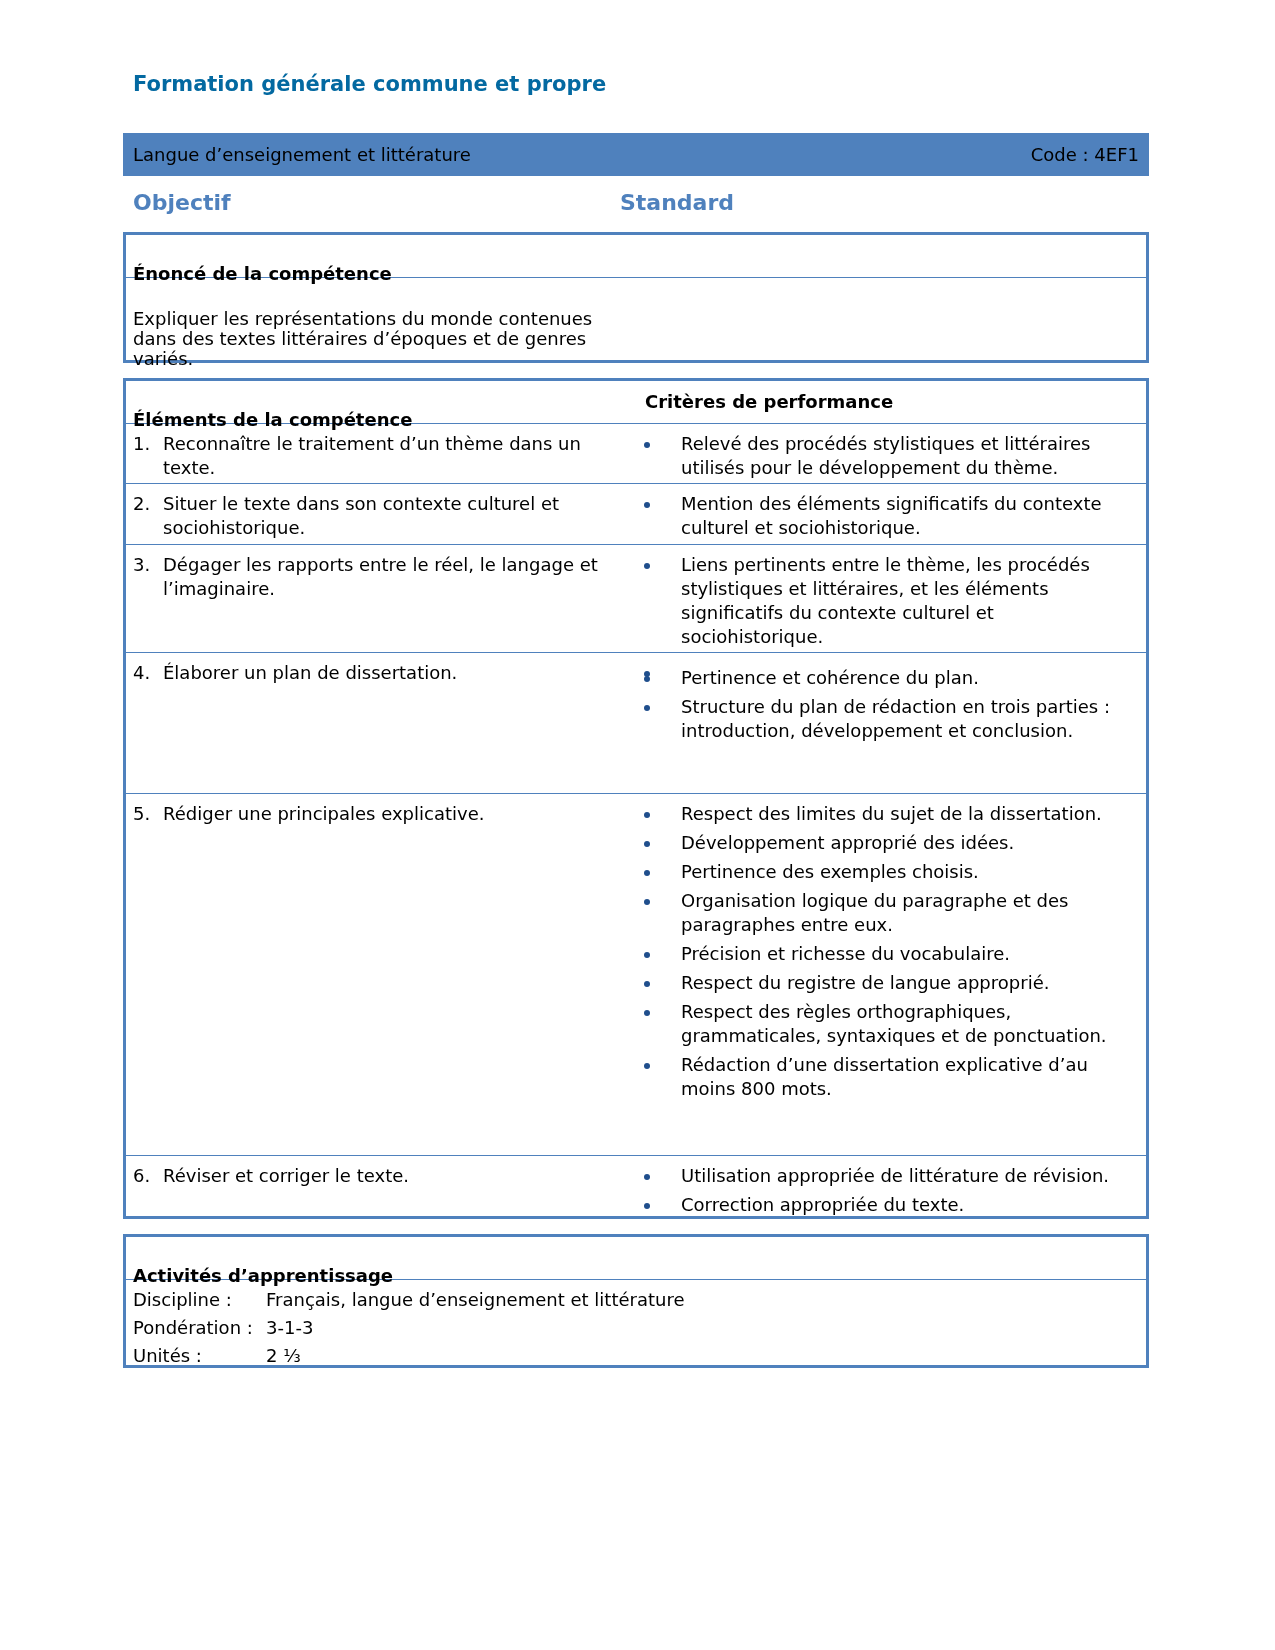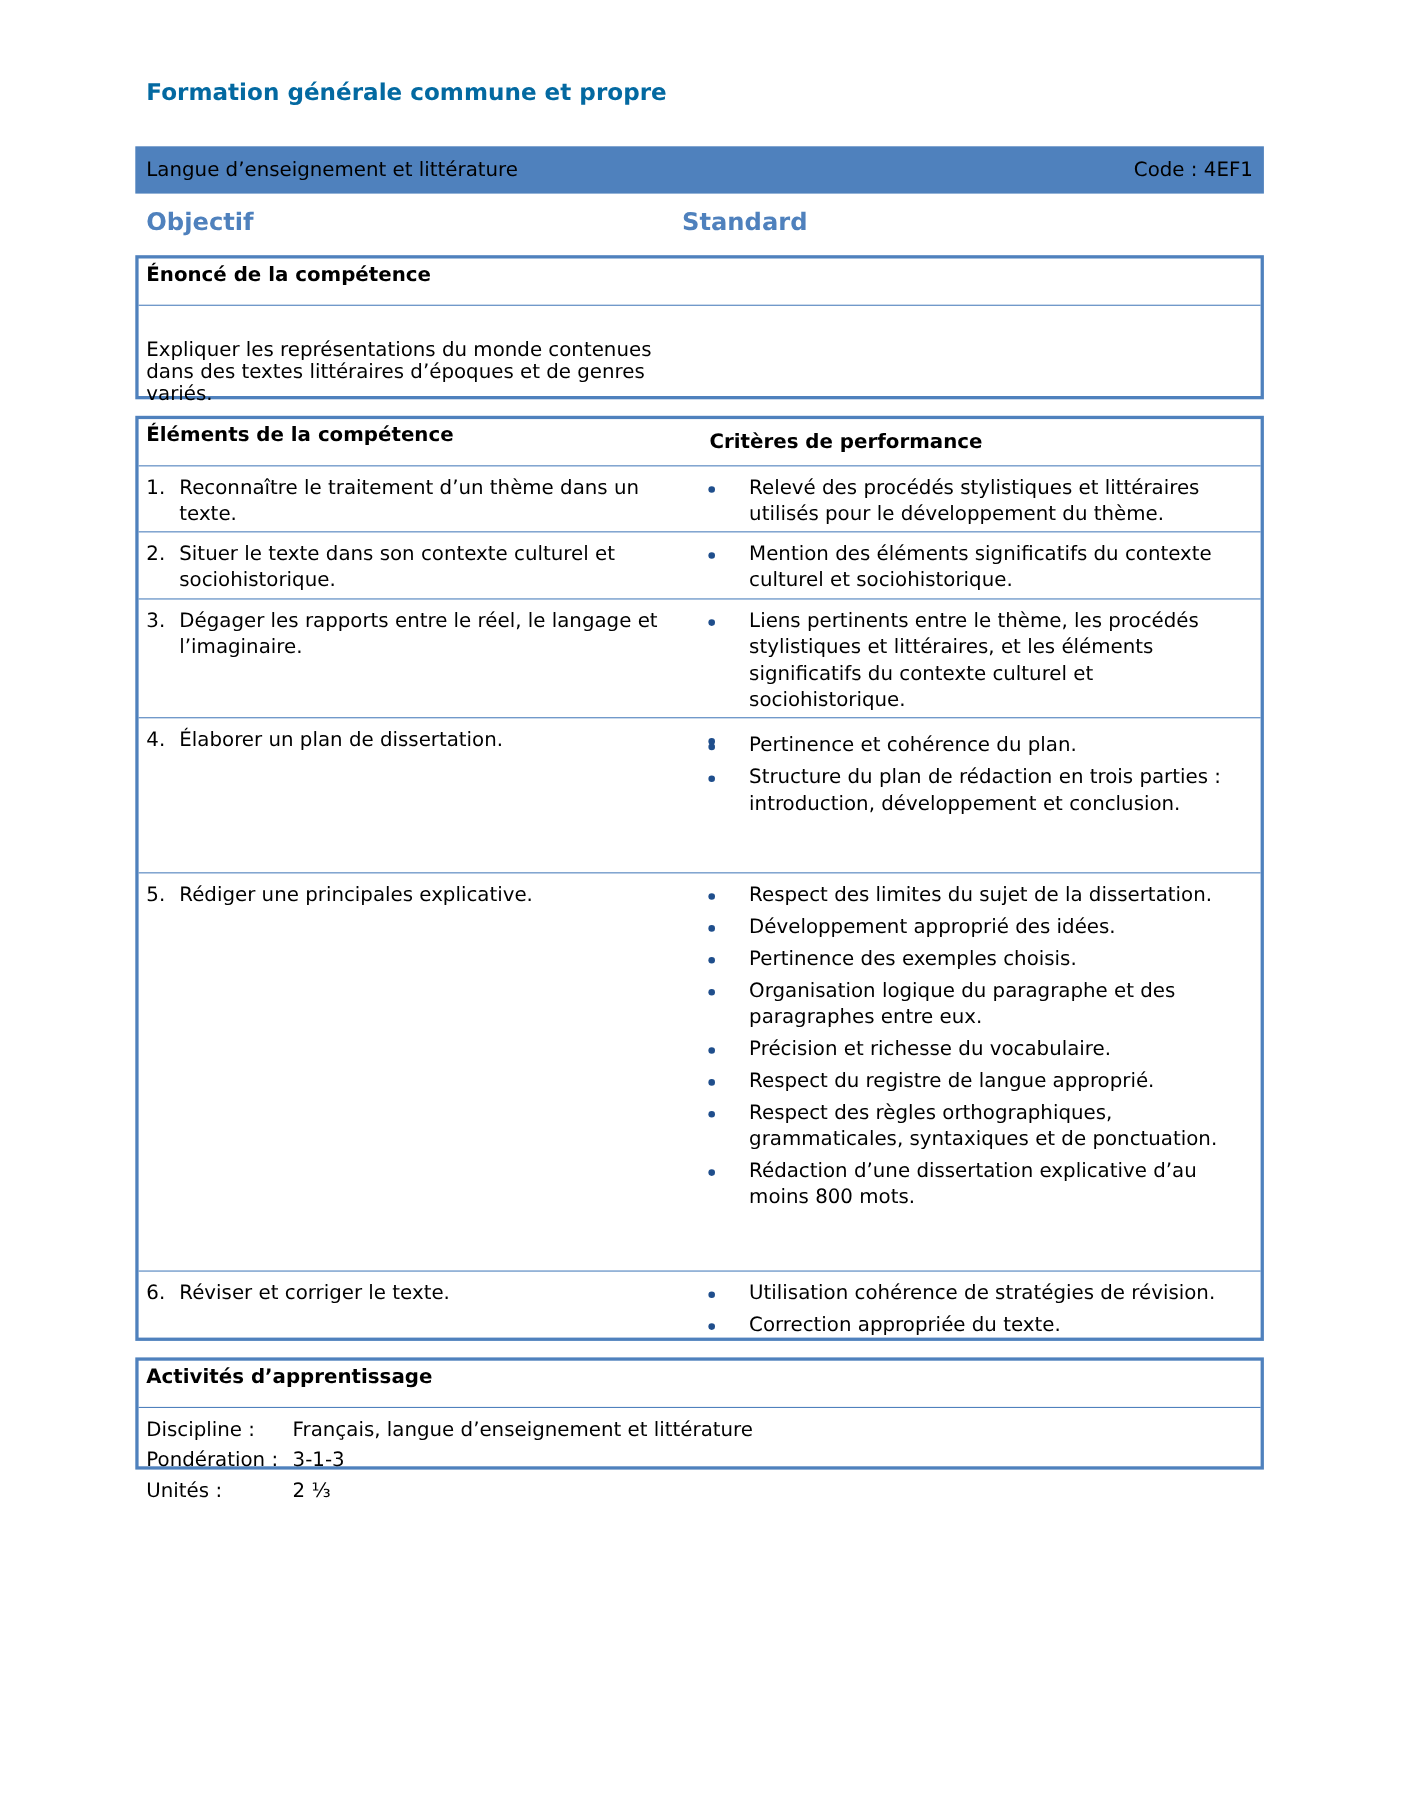--- a/index.html
+++ b/index.html
@@ -22,21 +22,21 @@
     position: absolute; top: 190px; left: 133px; width: 1016px; height: 32px;
   }
   .sub-heads .h { position: absolute; top: 0; color: #4f81bd; font-weight: bold; font-size: 22px; }
   .box {
     position: absolute; left: 123px; width: 1026px;
     border: 3px solid #4f81bd; box-sizing: border-box;
   }
   .box .hdr {
     font-weight: bold; font-size: 18px;
     border-bottom: 1px solid #4f81bd;
-    padding: 4px 7px 8px 7px; height: 43px; box-sizing: border-box;
+    padding: 28px 7px 8px 7px; height: 43px; box-sizing: border-box;
     position: relative;
   }
   .enonce-body { padding: 7px 7px 4px 7px; line-height: 20px; width: 490px; margin-top: 24px; }
   .row { position: relative; border-bottom: 1px solid #4f81bd; box-sizing: border-box; }
   .row:last-child { border-bottom: none; }
   .col-left { position: absolute; left: 7px; top: 8px; width: 470px; line-height: 24px; }
   .col-left .num { position: absolute; left: 0; top: 0; }
   .col-left .txt { margin-left: 30px; display: block; }
   .col-right { margin-left: 512px; padding-top: 8px; padding-bottom: 6px; width: 480px; }
   .crit { position: relative; padding-left: 43px; line-height: 24px; margin-bottom: 5px; }
@@ -134,27 +134,27 @@
       <div class="crit"><span class="bullet"></span><span>Rédaction d’une dissertation explicative d’au moins 800 mots.</span></div>
     </div>
   </div>
 
   <div class="row" style="height:66px;">
     <div class="col-left">
       <span class="num">6.</span>
       <span class="txt">Réviser et corriger le texte.</span>
     </div>
     <div class="col-right">
-      <div class="crit"><span class="bullet"></span><span>Utilisation cohérence de stratégies de révision.</span></div>
+      <div class="crit"><span class="bullet"></span><span>Utilisation appropriée de littérature de révision.</span></div>
       <div class="crit"><span class="bullet"></span><span>Correction appropriée du texte.</span></div>
     </div>
   </div>
 </div>
 
-<div class="box" style="top:1234px; height:102px;">
+<div class="box" style="top:1234px; height:134px;">
   <div class="hdr">Activités d’apprentissage</div>
   <div class="act-body">
     <div class="act-line">
       <span class="lbl">Discipline :</span>
       <span>Français, langue d’enseignement et littérature</span>
     </div>
     <div class="act-line">
       <span class="lbl">Pondération :</span>
       <span>3-1-3</span>
     </div>

